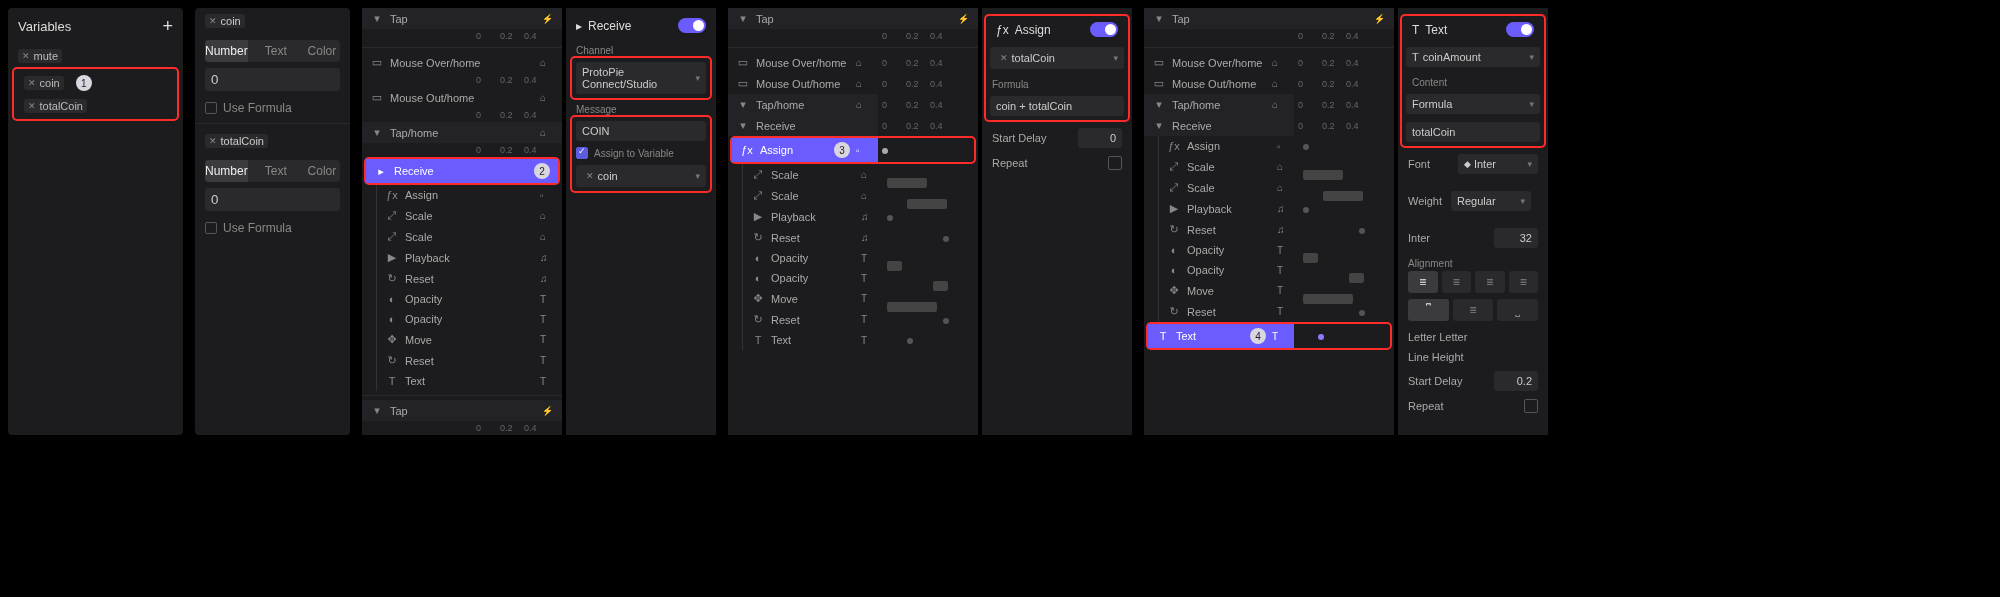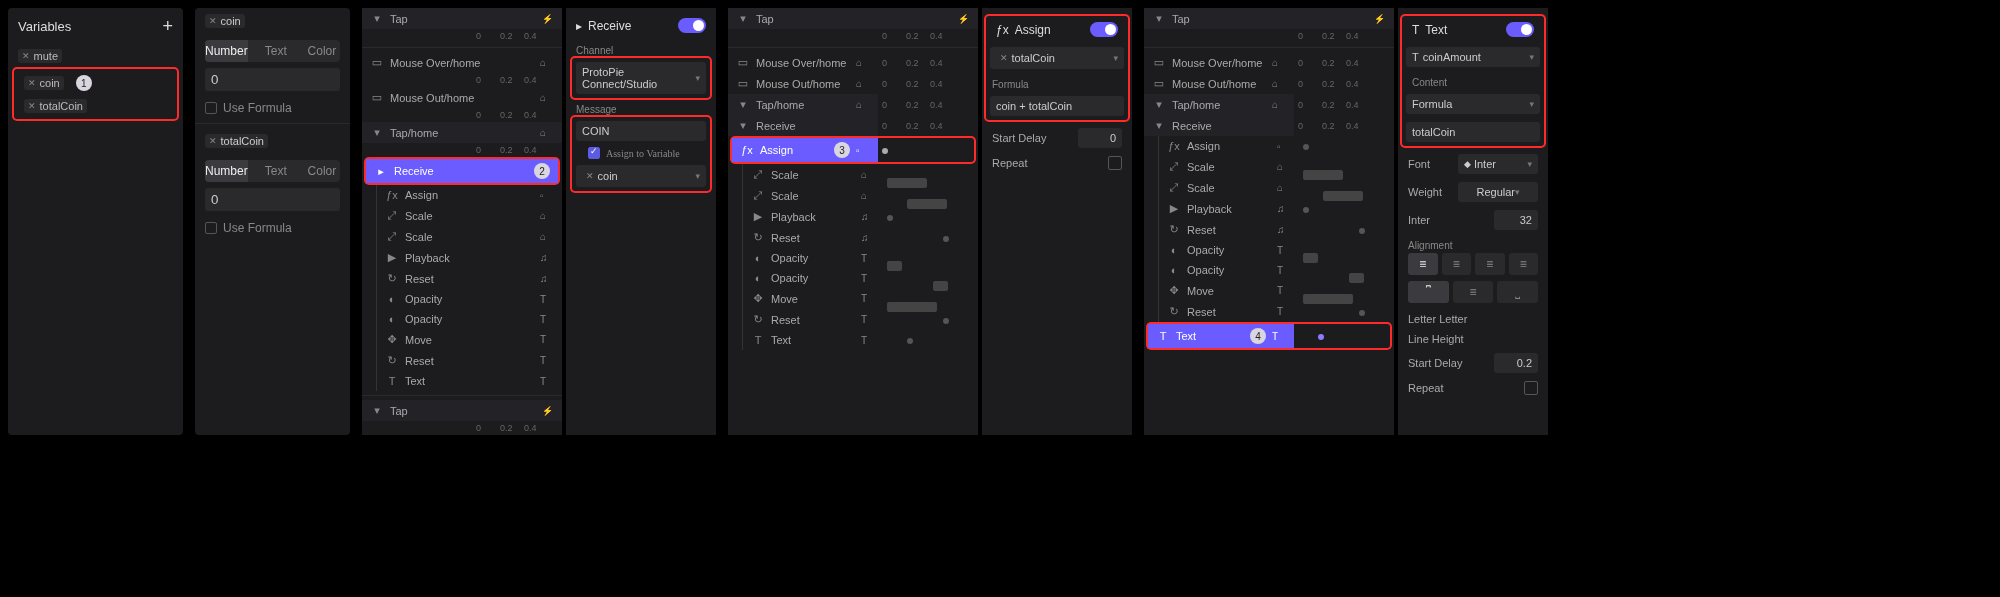--- a/index.html
+++ b/index.html
@@ -267,21 +267,21 @@
   <div class="insp-label">Channel</div>
   <div class="hl-red" style="margin:0 6px;">
     <div class="insp-field" style="margin:4px;">
       <span>ProtoPie Connect/Studio</span>
           <span class="caret">▾</span>
     </div>
   </div>
   <div class="insp-label">Message</div>
   <div class="hl-red" style="margin:0 6px;">
     <input class="insp-text-input" style="margin: 4px; width: calc(100% - 8px);" value="COIN">
-    <div class="chk-row" style="padding:2px 16px;font-family:Liberation Serif, serif;">
+    <div class="chk-row" style="padding:2px 4px;">
       <span class="chk checked"></span>
       <span style="font-size:10px;">Assign to Variable</span>
     </div>
     <div class="insp-field" style="margin:4px;">
       <span class="var-chip">
             <span class="x-close">✕</span>
             <span>coin</span>
           </span>
           <span class="caret">▾</span>
     </div>
@@ -664,21 +664,21 @@
     <div class="insp-field" style="margin:0;flex:0 0 80px;">
           <span style="display:flex;gap:3px;align-items:center;">
             <span style="font-size:9px;">◆</span>
             <span>Inter</span>
           </span>
           <span class="caret">▾</span>
         </div>
   </div>
   <div class="insp-row">
     <span>Weight</span>
-    <div class="insp-field" style="margin:0;flex:0 0 80px;justify-content:center;">
+    <div class="insp-field" style="margin:9px;flex:0 0 80px;">
           <span>Regular</span>
           <span class="caret">▾</span>
         </div>
   </div>
   <div class="insp-row">
     <span>Inter</span>
     <input class="insp-text-input insp-num" style="margin: 0px;" value="32">
   </div>
   <div class="insp-label">Alignment</div>
   <div class="align-row">

